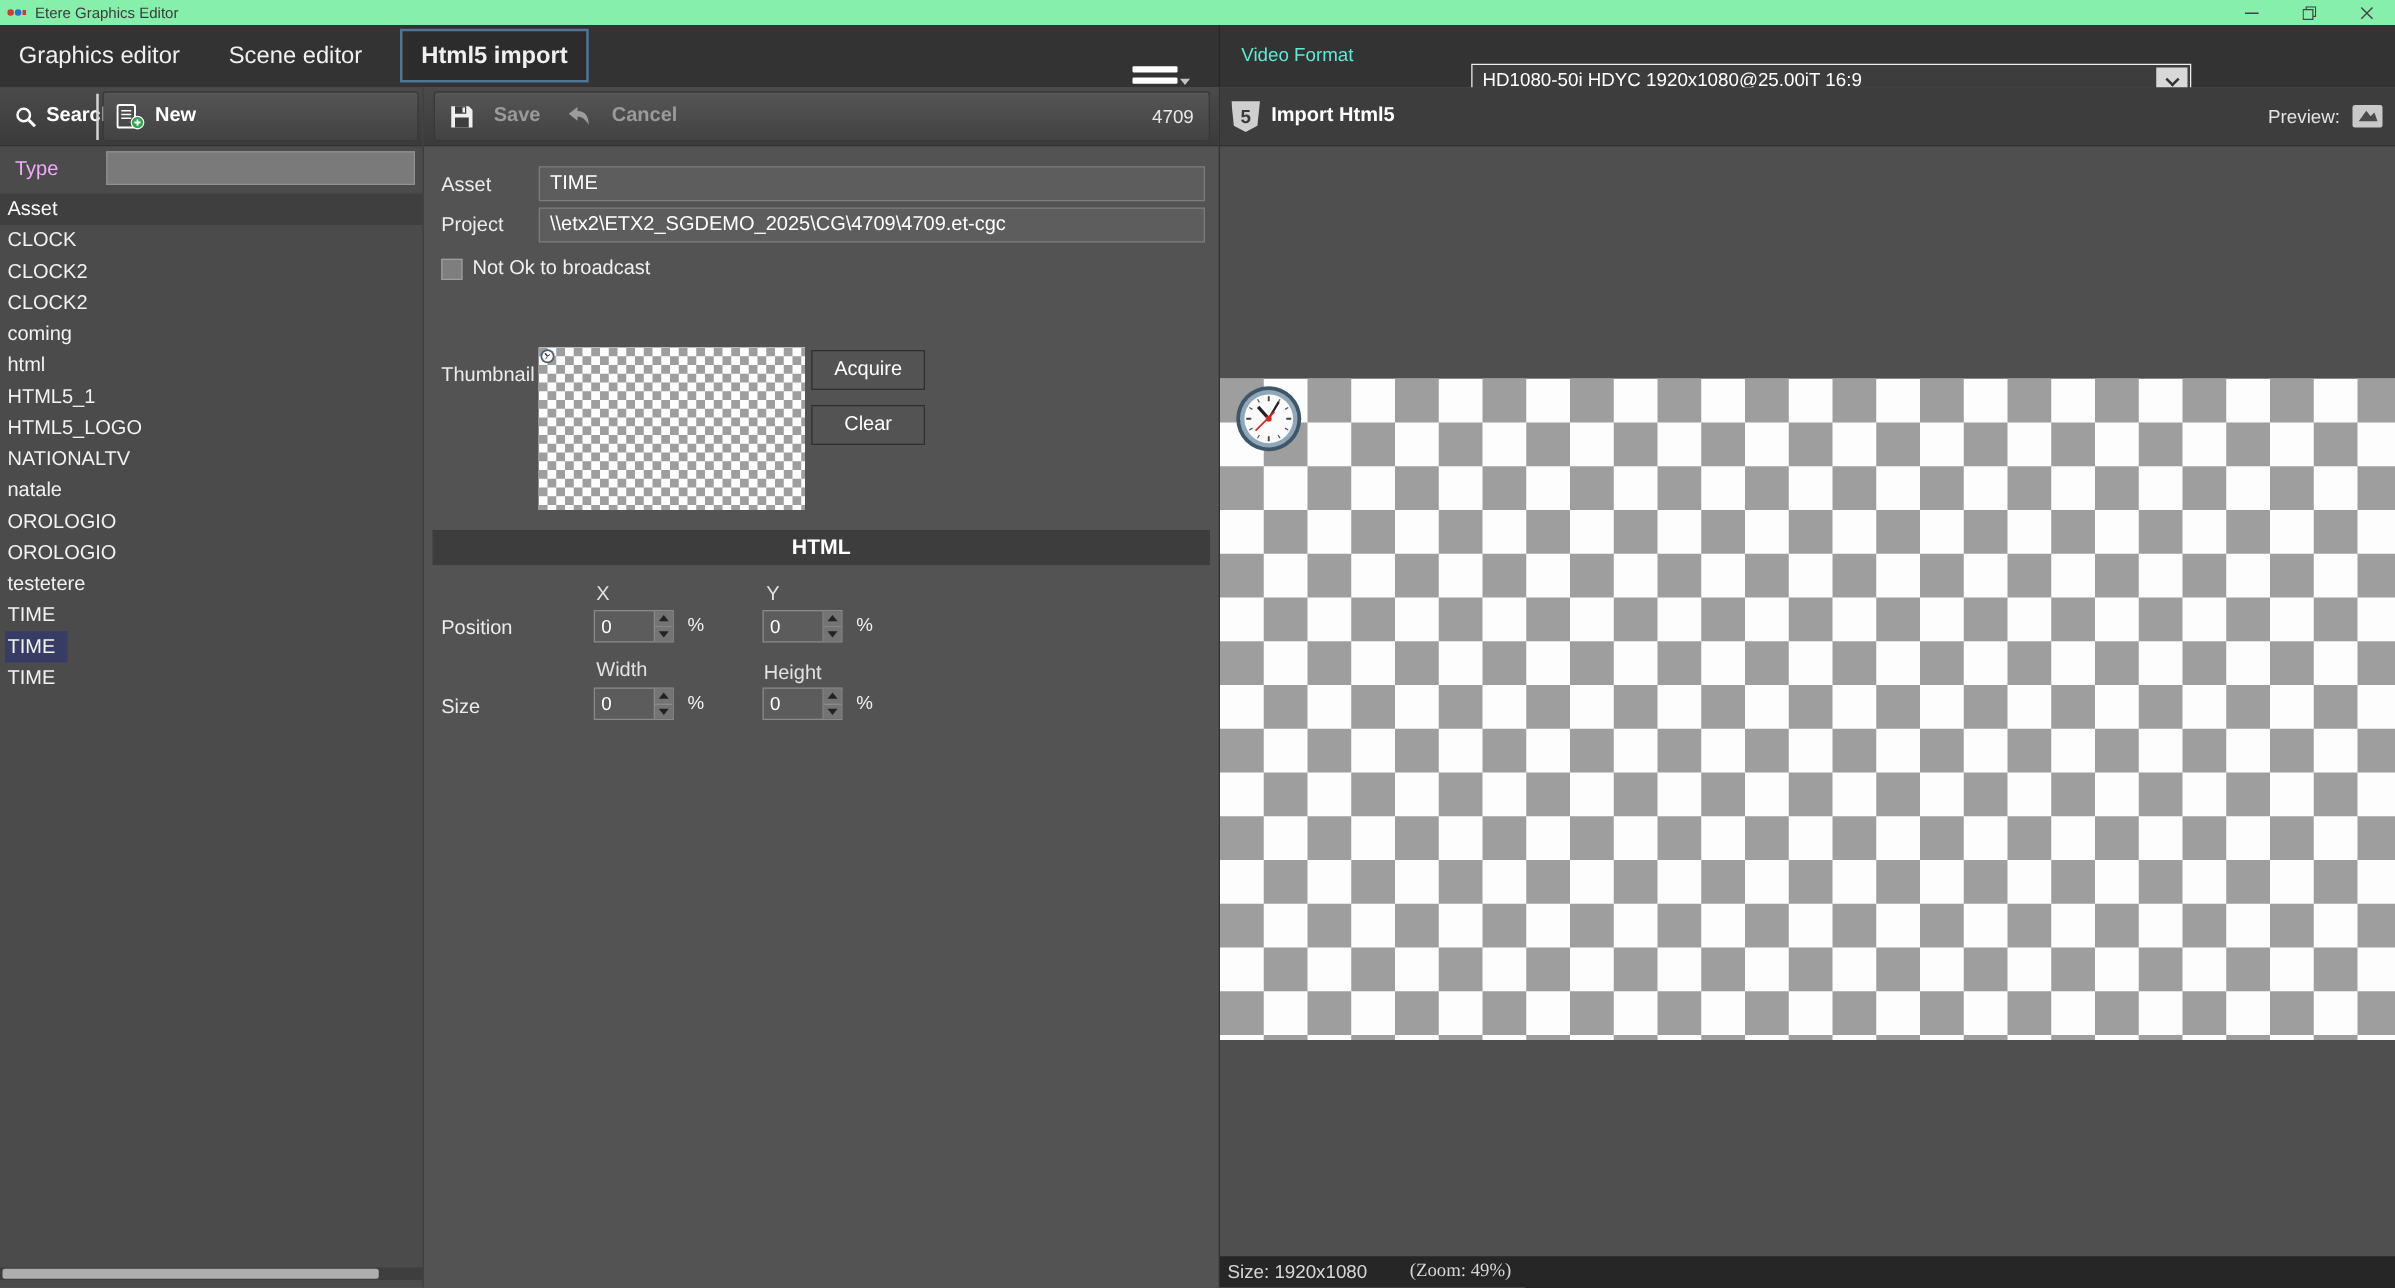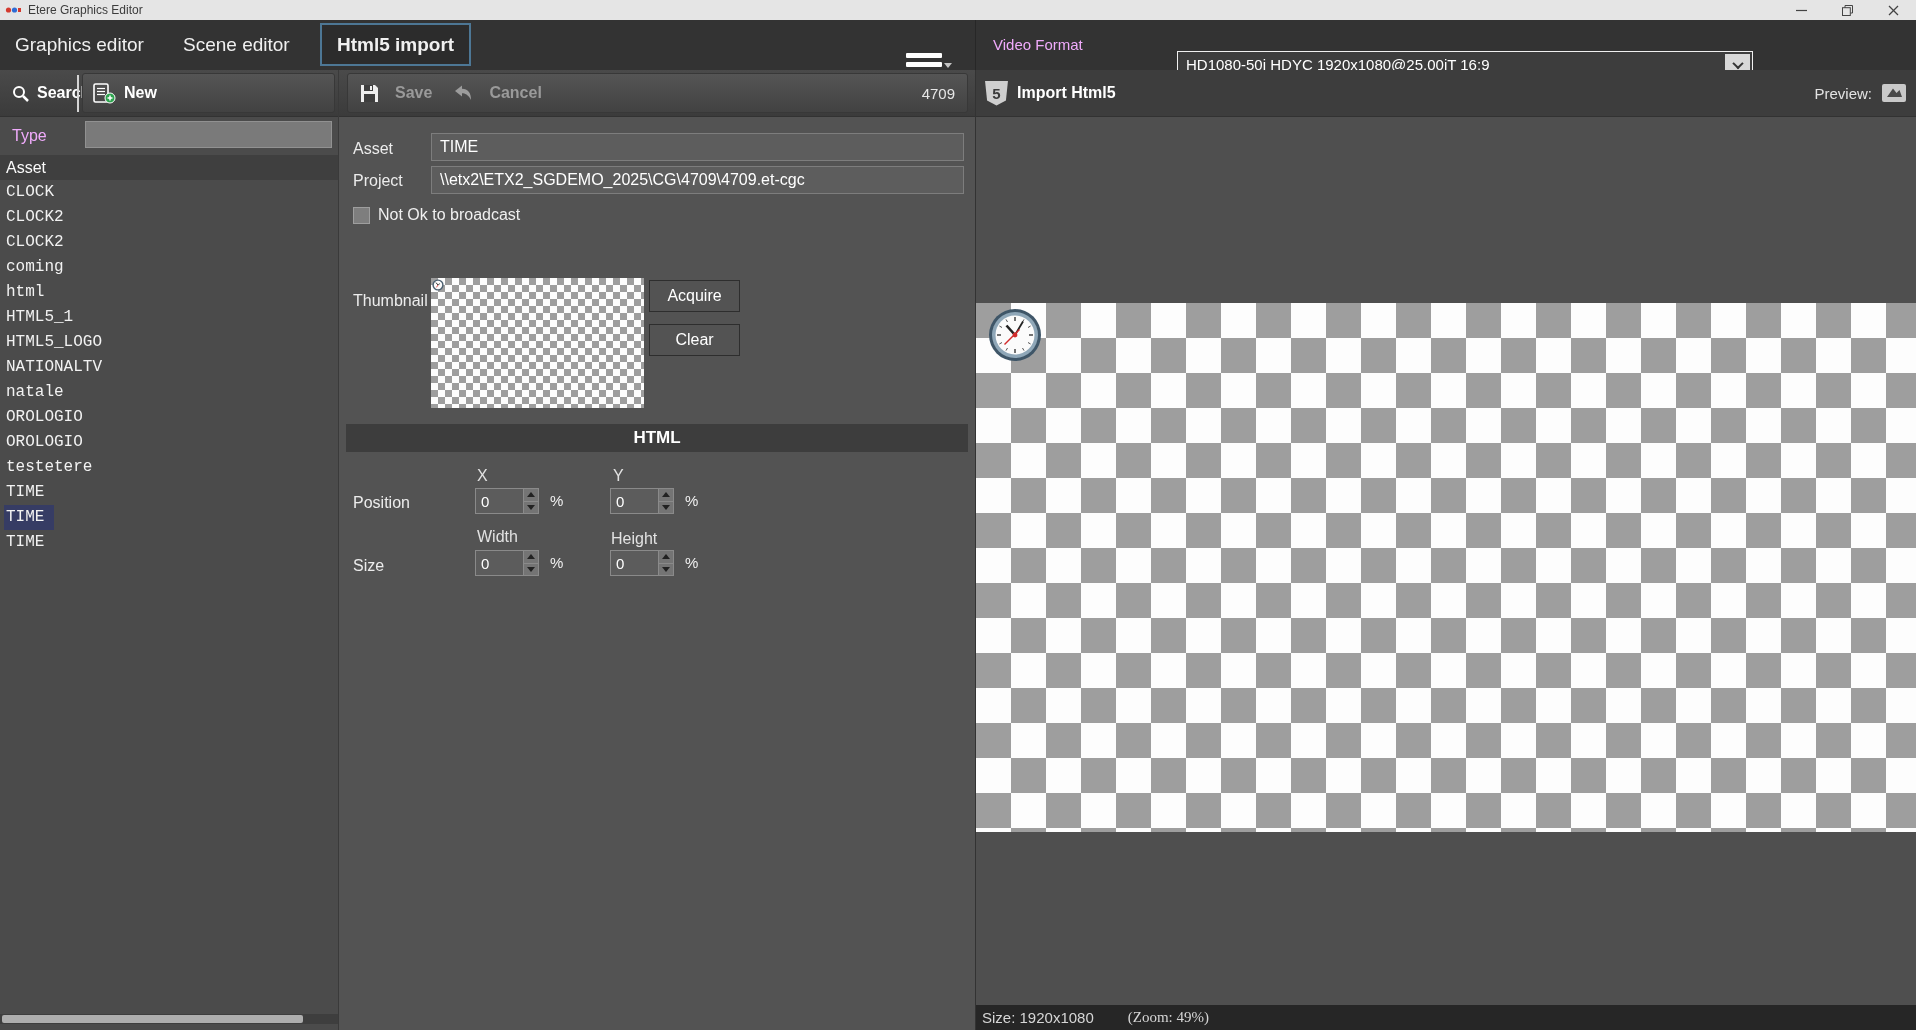--- a/index.html
+++ b/index.html
@@ -1,59 +1,59 @@
 <!DOCTYPE html>
 <html><head>
 <meta charset="utf-8">
 <style>
   * { margin:0; padding:0; box-sizing:border-box; }
   html,body { width:1916px; height:1030px; }
   body { font-family:"Liberation Sans", sans-serif; background:#535353; overflow:hidden; }
   .app { position:absolute; left:0; top:0; width:1916px; height:1030px; background:#535353; overflow:hidden; }
 
   
-  .titlebar { position:absolute; left:0; top:0; width:100%; height:20px; background:#e5e5e5; display:flex; align-items:center; }
+  .titlebar { position:absolute; left:0; top:0; width:100%; height:20px; background:#86efac; display:flex; align-items:center; }
   .logo { margin-left:5px; display:flex; }
   .title { margin-left:7px; font-size:12px; color:#3c3c3c; }
   .win-controls { position:absolute; right:0; top:0; height:20px; display:flex; }
   .win-btn { width:46px; height:20px; display:flex; align-items:center; justify-content:center; cursor:default; }
 
   
   .tabbar { position:absolute; left:0; top:20px; width:100%; height:50px; background:#333; }
   .tabbar::after { content:""; position:absolute; left:975px; top:0; width:1px; height:50px; background:#272727; }
   .tab { position:absolute; top:0; height:50px; line-height:50px; padding:0 15px; color:#f0f0f0; font-size:19px; white-space:nowrap; }
   .tab-1 { left:0; }
   .tab-2 { left:168px; }
   .tab.active { left:320px; top:3px; height:43px; line-height:39px; border:2px solid #4d7795; background:#2c2c2c; font-weight:bold; }
   .hamburger { position:absolute; left:906px; top:33px; width:36px; }
   .hamburger .bar { width:36px; height:5px; background:#fff; border-radius:1px; margin-bottom:4px; }
   .hamburger .caret { position:absolute; right:-10px; top:10px; width:0; height:0;
     border-left:4px solid transparent; border-right:4px solid transparent; border-top:5px solid #c4c4c4; }
-  .vf-label { position:absolute; left:993px; top:0; line-height:50px; font-size:15px; color:#f0abfc; }
+  .vf-label { position:absolute; left:993px; top:0; line-height:50px; font-size:15px; color:#5eead4; }
   .vf-dropdown { position:absolute; left:1177px; top:31px; width:576px; height:28px; background:#3d3d3d; border:1px solid #f0f0f0; }
   .vf-value { display:block; line-height:26px; padding-left:8px; font-size:15px; color:#fff; white-space:nowrap; overflow:hidden; }
   .vf-arrow { position:absolute; right:2px; top:2px; bottom:2px; width:25px; background:#d8d8d8; display:flex; align-items:center; justify-content:center; }
   .chev { width:8px; height:8px; border-right:2px solid #333; border-bottom:2px solid #333; transform:rotate(45deg) translate(-1px,-1px); }
 
   
   .toolbar-strip { position:absolute; left:0; top:0; width:100%; height:47px;
     background:linear-gradient(#4a4a4a,#3b3b3b); border-bottom:1px solid #323232; }
   .raised { background:linear-gradient(#555,#424242); border:1px solid #383838; border-radius:3px; }
   .btn-label { font-size:16px; font-weight:bold; color:#fff; white-space:nowrap; }
 
   
   .left-panel { position:absolute; left:0; top:70px; width:338px; height:960px; background:#4b4b4b; }
   .search-btn { position:absolute; left:2px; top:3px; height:40px; display:flex; align-items:center; gap:8px; padding:0 10px; }
   .lp-divider { position:absolute; left:77px; top:5px; width:2px; height:37px; background:#d4d4d4; }
   .new-btn { position:absolute; left:82px; top:3px; right:3px; height:40px; display:flex; align-items:center; gap:8px; padding:0 10px; }
   .type-label { position:absolute; left:12px; top:57px; font-size:16px; color:#f0abfc; }
   .type-input { position:absolute; left:85px; top:51px; width:247px; height:27px; background:#7a7a7a; border:1px solid #919191; color:#fff; font-family:inherit; font-size:15px; padding:0 6px; }
   .asset-list { position:absolute; left:0; top:85px; width:100%; }
   .list-header { height:25px; line-height:25px; padding-left:6px; background:#3f3f3f; color:#fafafa; font-size:16px; }
-  .list-item { height:25px; line-height:25px; padding-left:6px; color:#f2f2f2; font-size:16px; cursor:default;font-family:Liberation Mono, monospace; }
+  .list-item { height:25px; line-height:25px; padding-left:6px; color:#f2f2f2; font-size:16px; cursor:default; }
   .list-item span { display:inline-block; height:25px; }
   .list-item.selected span { background:#363c64; padding:0 10px 0 2px; margin-left:-2px; }
   .lp-scroll { position:absolute; left:0; bottom:6px; width:338px; height:10px; background:#3e3e3e; }
   .lp-thumb { position:absolute; left:2px; top:1px; width:301px; height:8px; background:#aeaeae; border-radius:2px; }
 
   
   .editor-panel { position:absolute; left:338px; top:70px; width:637px; height:960px; background:#535353; border-left:1px solid #3a3a3a; }
   .ep-group { position:absolute; left:8px; top:3px; width:621px; height:40px; display:flex; align-items:center; padding:0 12px; }
   .tb-btn { display:flex; align-items:center; gap:16px; }
   .cancel-btn { margin-left:20px; }

